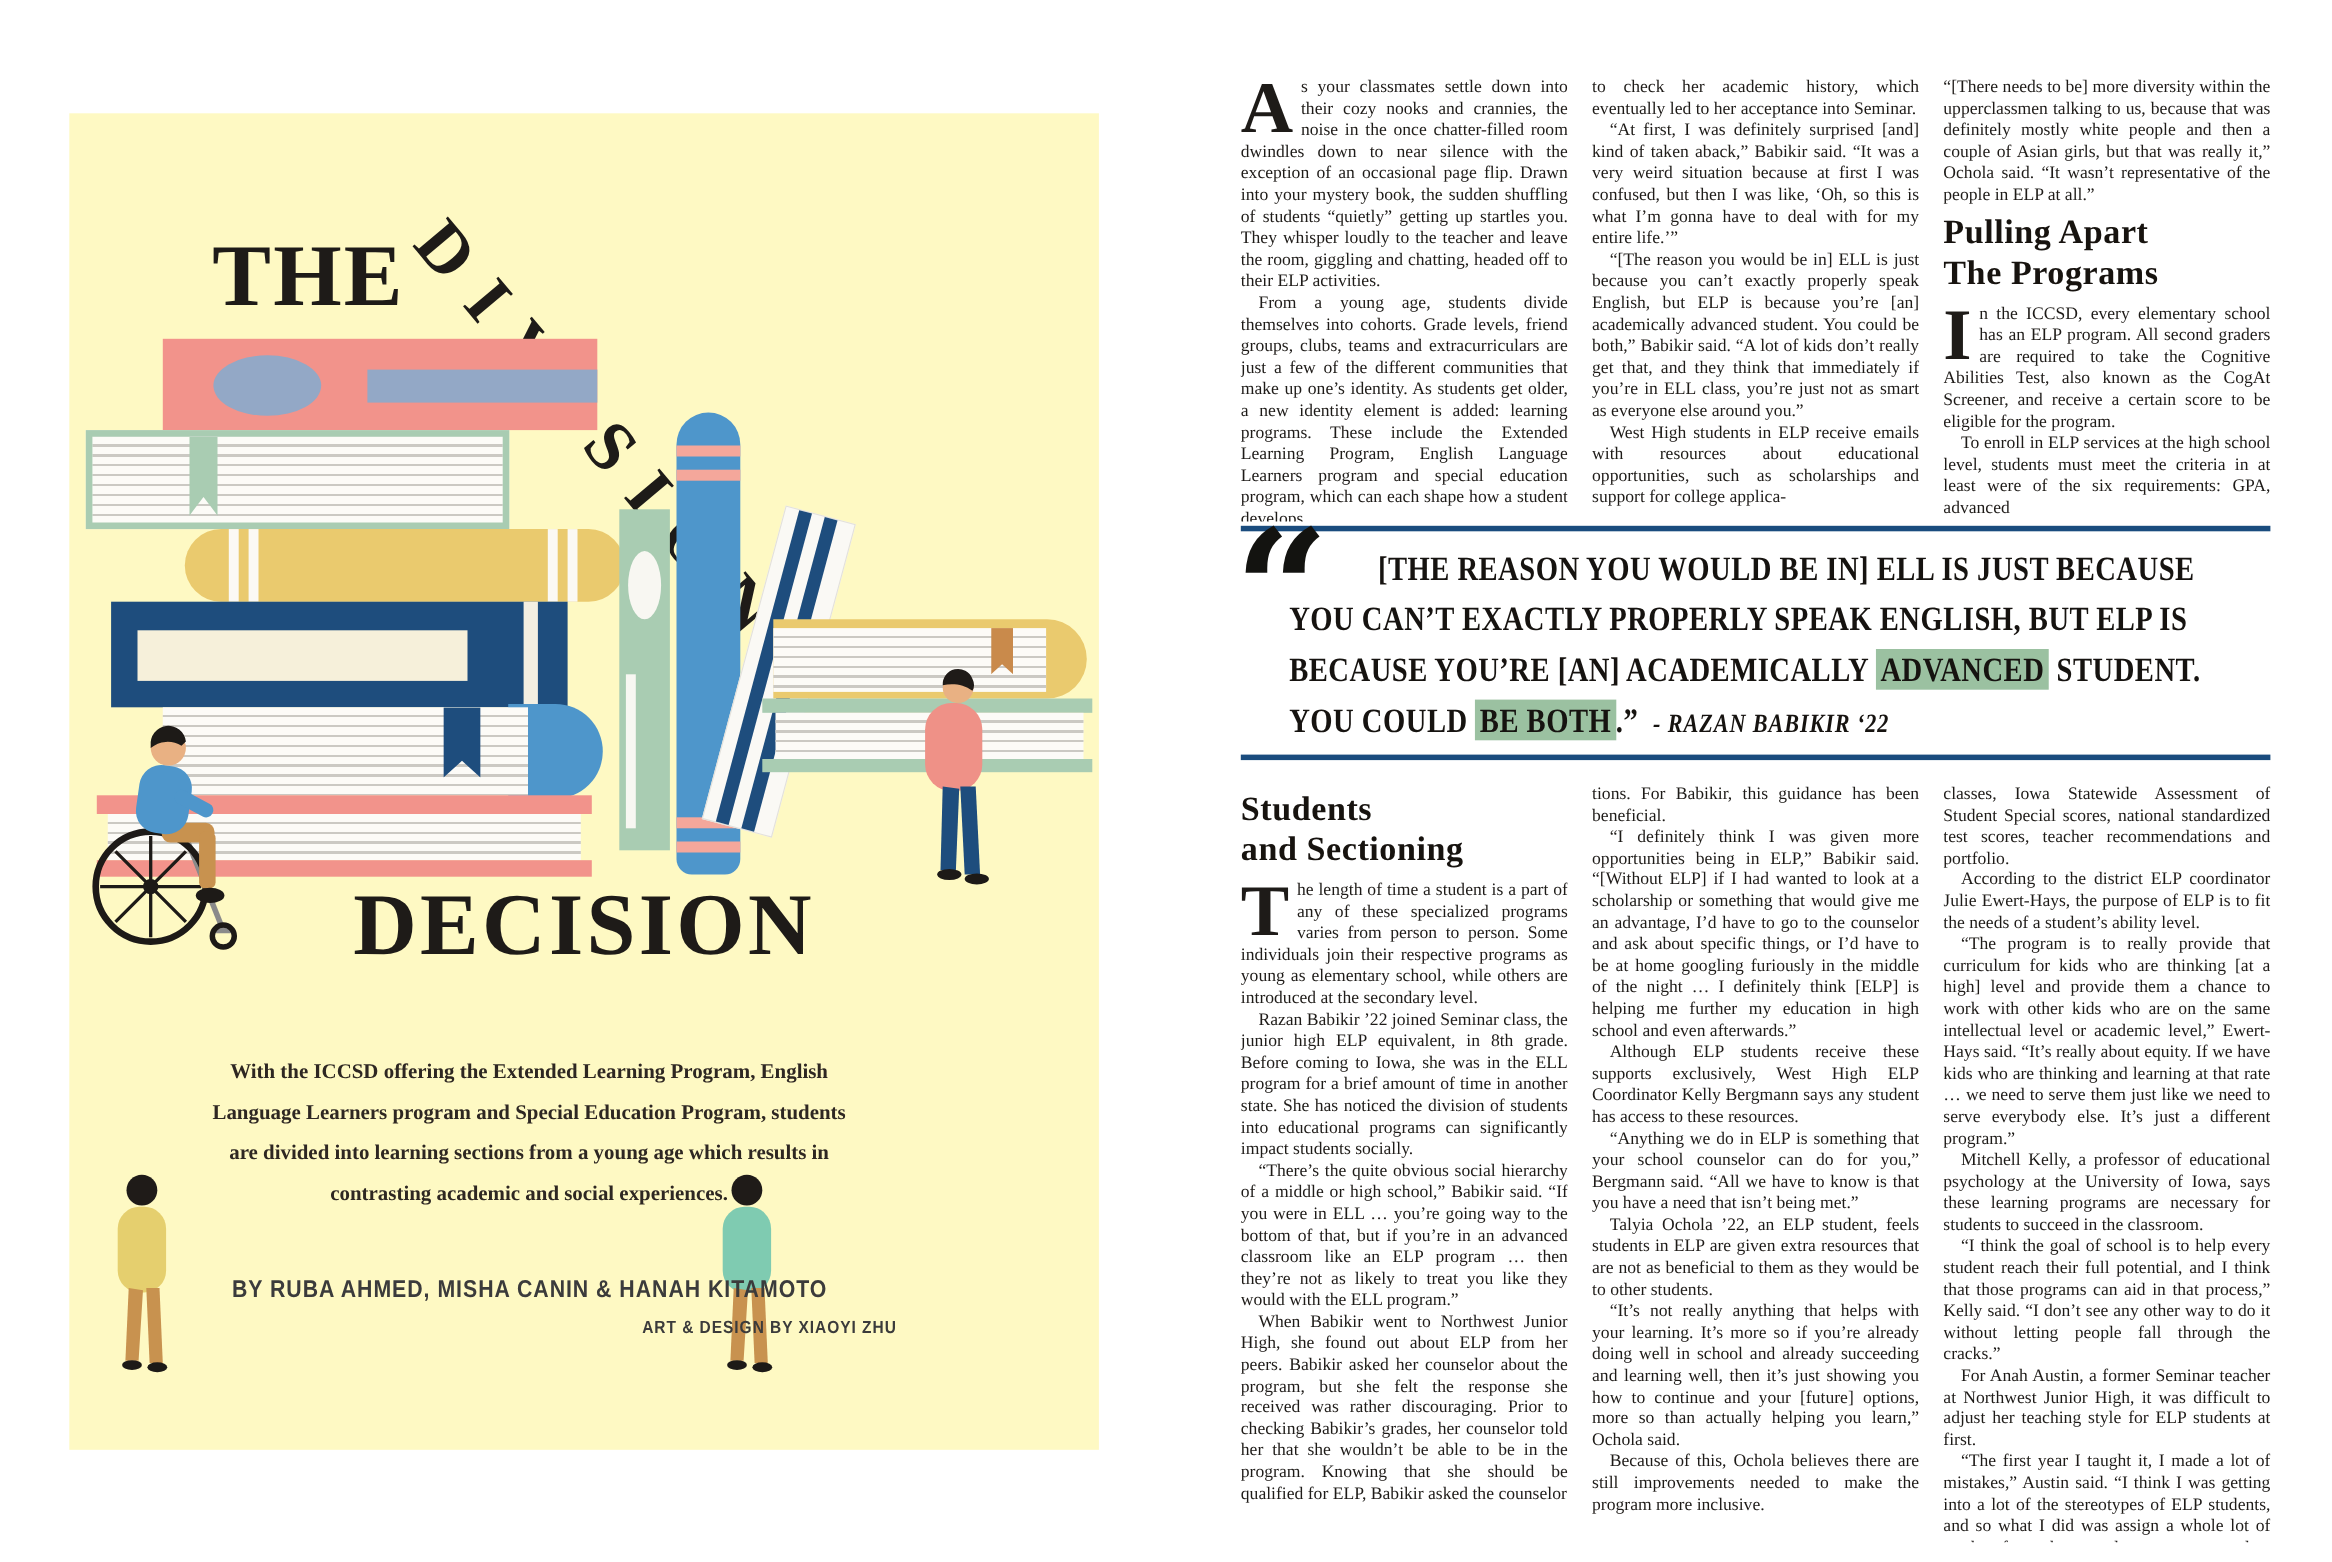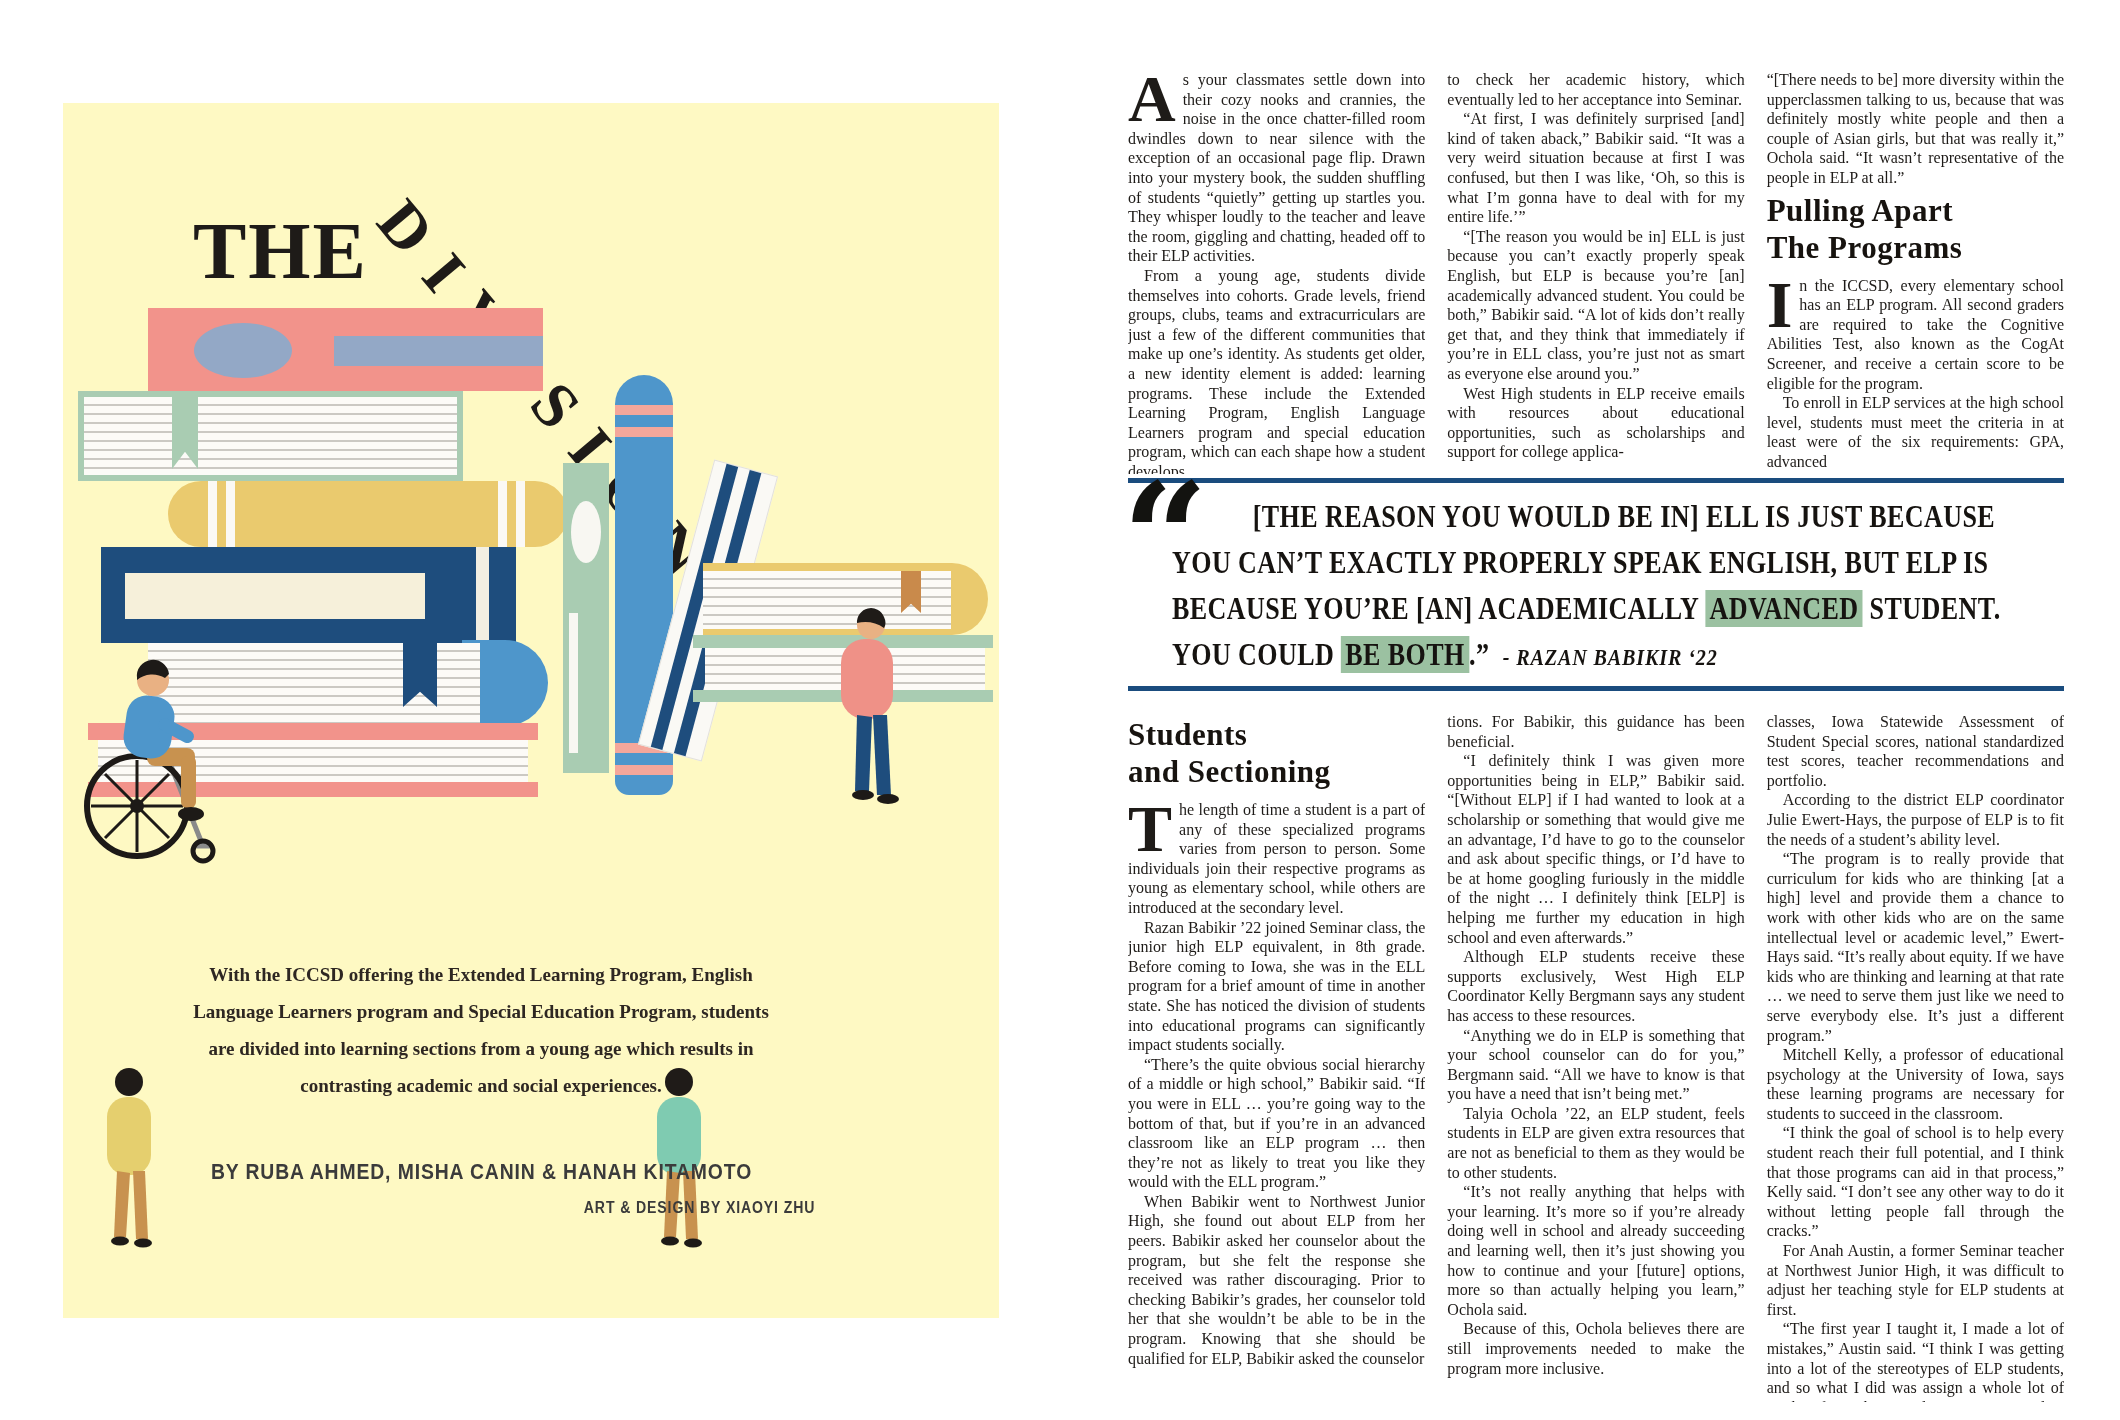--- a/index.html
+++ b/index.html
@@ -199,20 +199,21 @@
 
     <svg class="person p-green" width="62" height="192" viewBox="0 0 62 192">
       <circle cx="28" cy="17" r="14" fill="#1F1B18"></circle>
       <rect x="6" y="32" width="44" height="78" rx="20" fill="#7FCBB1"></rect>
       <path d="M16,106 l-3,66 h12 l4,-64 z" fill="#C8924F"></path>
       <path d="M32,106 l3,68 h12 l-3,-68 z" fill="#C8924F"></path>
       <ellipse cx="19" cy="176" rx="9" ry="4.5" fill="#1d1a17"></ellipse>
       <ellipse cx="42" cy="178" rx="9" ry="4.5" fill="#1d1a17"></ellipse>
     </svg>
 
+    <div class="title-decision">DECISION</div>
     <div class="intro">With the ICCSD offering the Extended Learning Program, English Language Learners program and Special Education Program, students are divided into learning sections from a young age which results in contrasting academic and social experiences.</div>
     <div class="byline"><span>BY RUBA AHMED, MISHA CANIN &amp; HANAH KITAMOTO</span></div>
     <div class="credit"><span>ART &amp; DESIGN BY XIAOYI ZHU</span></div>
   </div>
 
   <div class="article">
     <div class="cols cols-top">
       <div class="col">
           <p class="para noindent"><span class="dropcap">A</span>s your classmates settle down into their cozy nooks and crannies, the noise in the once chatter-filled room dwindles down to near silence with the exception of an occasional page flip. Drawn into your mystery book, the sudden shuffling of students “quietly” getting up startles you. They whisper loudly to the teacher and leave the room, giggling and chatting, headed off to their ELP activities.</p>
           <p class="para">From a young age, students divide themselves into cohorts. Grade levels, friend groups, clubs, teams and extracurriculars are just a few of the different communities that make up one’s identity. As students get older, a new identity element is added: learning programs. These include the Extended Learning Program, English Language Learners program and special education program, which can each shape how a student develops.</p>

